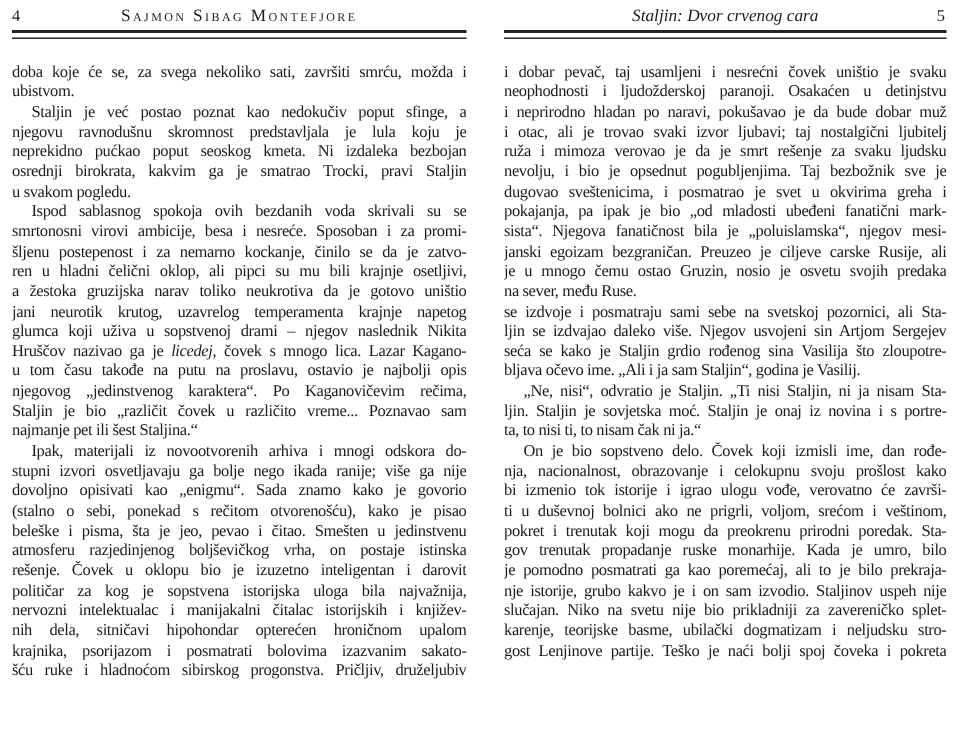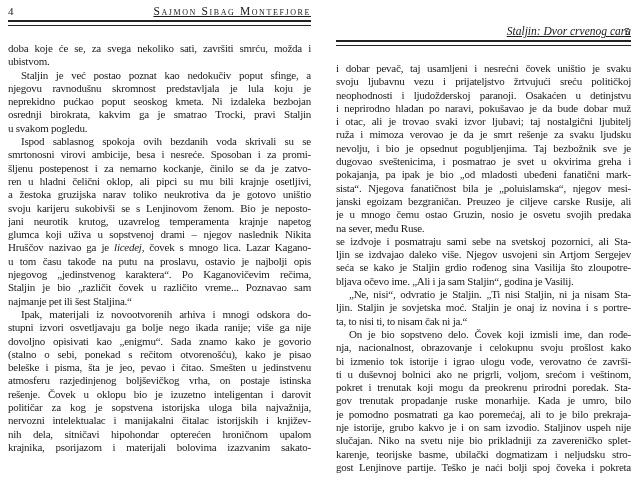--- a/index.html
+++ b/index.html
@@ -17,26 +17,26 @@
 
   .page-header {
     position: relative;
     height: 14px;
     font-size: 11.5px;
     line-height: 14px;
   }
   .page-number { position: absolute; top: 0; font-size: 11px; }
   .page-number.num-left  { left: 0; }
   .page-number.num-right { right: 1px; }
-  .running-title { text-align: right; text-decoration: underline; }
+  .running-title { text-align: center; }
   .running-title.smallcaps {
     font-variant: small-caps;
     letter-spacing: 1.6px;
   }
-  .running-title.italic { font-style: italic; margin-top: 20px; }
+  .running-title.italic { font-style: italic; }
 
   .header-rule {
     margin-top: 2px;
     height: 3px;
     border-top: 2px solid #232323;
     border-bottom: 1px solid #232323;
   }
 
   .page-body { margin-top: 16px; }
   .line {
@@ -68,51 +68,50 @@
         <div class="line indent">Staljin je već postao poznat kao nedokučiv poput sfinge, a</div>
         <div class="line">njegovu ravnodušnu skromnost predstavljala je lula koju je</div>
         <div class="line">neprekidno pućkao poput seoskog kmeta. Ni izdaleka bezbojan</div>
         <div class="line">osrednji birokrata, kakvim ga je smatrao Trocki, pravi Staljin</div>
         <div class="line para-end">u svakom pogledu.</div>
         <div class="line indent">Ispod sablasnog spokoja ovih bezdanih voda skrivali su se</div>
         <div class="line">smrtonosni virovi ambicije, besa i nesreće. Sposoban i za promi-</div>
         <div class="line">šljenu postepenost i za nemarno kockanje, činilo se da je zatvo-</div>
         <div class="line">ren u hladni čelični oklop, ali pipci su mu bili krajnje osetljivi,</div>
         <div class="line">a žestoka gruzijska narav toliko neukrotiva da je gotovo uništio</div>
-        <div class="line">svoju karijeru sukobivši se s Lenjinovom ženom. Bio je neposto-</div>
         <div class="line">jani neurotik krutog, uzavrelog temperamenta krajnje napetog</div>
         <div class="line">glumca koji uživa u sopstvenoj drami – njegov naslednik Nikita</div>
         <div class="line">Hruščov nazivao ga je <i>licedej</i>, čovek s mnogo lica. Lazar Kagano-</div>
         <div class="line">u tom času takođe na putu na proslavu, ostavio je najbolji opis</div>
         <div class="line">njegovog „jedinstvenog karaktera“. Po Kaganovičevim rečima,</div>
         <div class="line">Staljin je bio „različit čovek u različito vreme... Poznavao sam</div>
         <div class="line para-end">najmanje pet ili šest Staljina.“</div>
         <div class="line indent">Ipak, materijali iz novootvorenih arhiva i mnogi odskora do-</div>
         <div class="line">stupni izvori osvetljavaju ga bolje nego ikada ranije; više ga nije</div>
         <div class="line">dovoljno opisivati kao „enigmu“. Sada znamo kako je govorio</div>
         <div class="line">(stalno o sebi, ponekad s rečitom otvorenošću), kako je pisao</div>
         <div class="line">beleške i pisma, šta je jeo, pevao i čitao. Smešten u jedinstvenu</div>
         <div class="line">atmosferu razjedinjenog boljševičkog vrha, on postaje istinska</div>
         <div class="line">rešenje. Čovek u oklopu bio je izuzetno inteligentan i darovit</div>
         <div class="line">političar za kog je sopstvena istorijska uloga bila najvažnija,</div>
         <div class="line">nervozni intelektualac i manijakalni čitalac istorijskih i književ-</div>
         <div class="line">nih dela, sitničavi hipohondar opterećen hroničnom upalom</div>
-        <div class="line">krajnika, psorijazom i materijali bolovima izazvanim sakato-</div>
+        <div class="line">krajnika, psorijazom i posmatrati bolovima izazvanim sakato-</div>
+        <div class="line">šću ruke i hladnoćom sibirskog progonstva. Pričljiv, druželjubiv</div>
       </div>
   </div>
 
   <div class="page page-right">
     <div class="page-header">
       <span class="page-number num-right">5</span>
       <div class="running-title italic">Staljin: Dvor crvenog cara</div>
     </div>
     <div class="header-rule"></div>
     <div class="page-body" id="right-page-body">
         <div class="line">i dobar pevač, taj usamljeni i nesrećni čovek uništio je svaku</div>
-        <div class="line">svoju ljubavnu vezu i prijateljstvo žrtvujući sreću političkoj</div>
         <div class="line">neophodnosti i ljudožderskoj paranoji. Osakaćen u detinjstvu</div>
         <div class="line">i neprirodno hladan po naravi, pokušavao je da bude dobar muž</div>
         <div class="line">i otac, ali je trovao svaki izvor ljubavi; taj nostalgični ljubitelj</div>
         <div class="line">ruža i mimoza verovao je da je smrt rešenje za svaku ljudsku</div>
         <div class="line">nevolju, i bio je opsednut pogubljenjima. Taj bezbožnik sve je</div>
         <div class="line">dugovao sveštenicima, i posmatrao je svet u okvirima greha i</div>
         <div class="line">pokajanja, pa ipak je bio „od mladosti ubeđeni fanatični mark-</div>
         <div class="line">sista“. Njegova fanatičnost bila je „poluislamska“, njegov mesi-</div>
         <div class="line">janski egoizam bezgraničan. Preuzeo je ciljeve carske Rusije, ali</div>
         <div class="line">je u mnogo čemu ostao Gruzin, nosio je osvetu svojih predaka</div>

